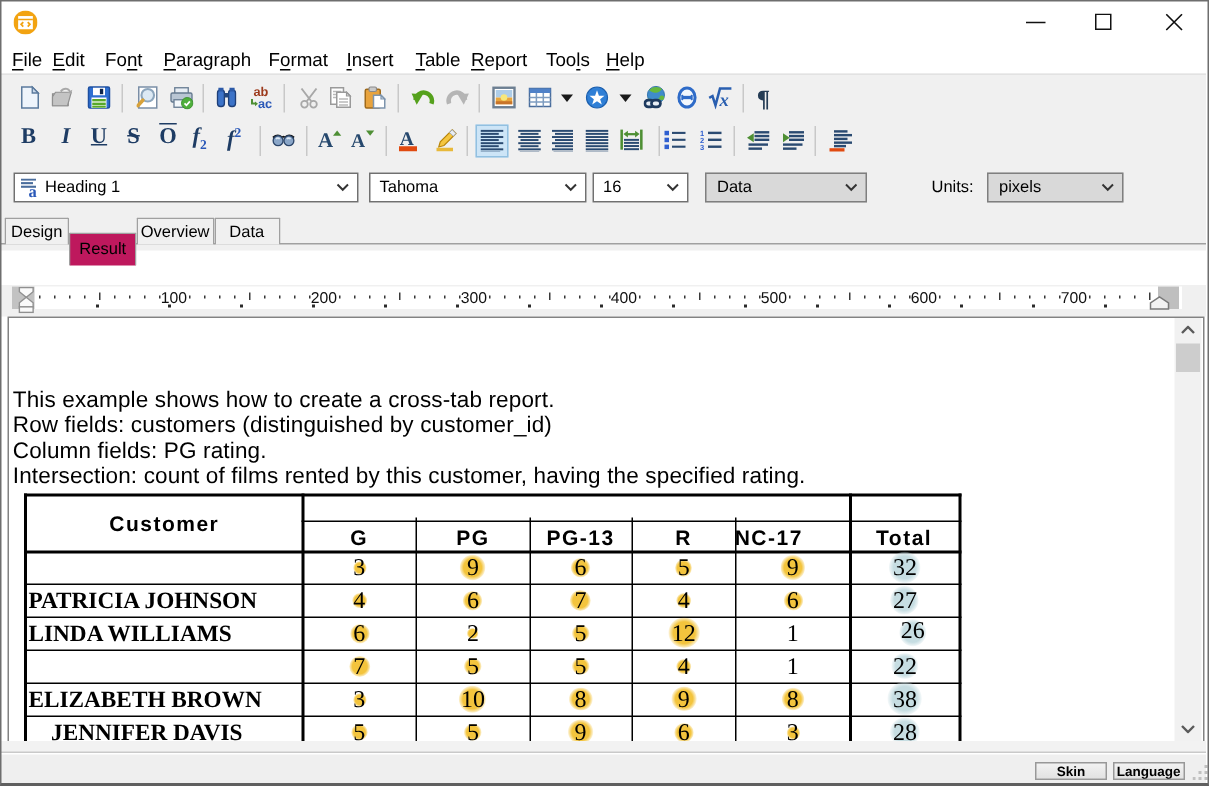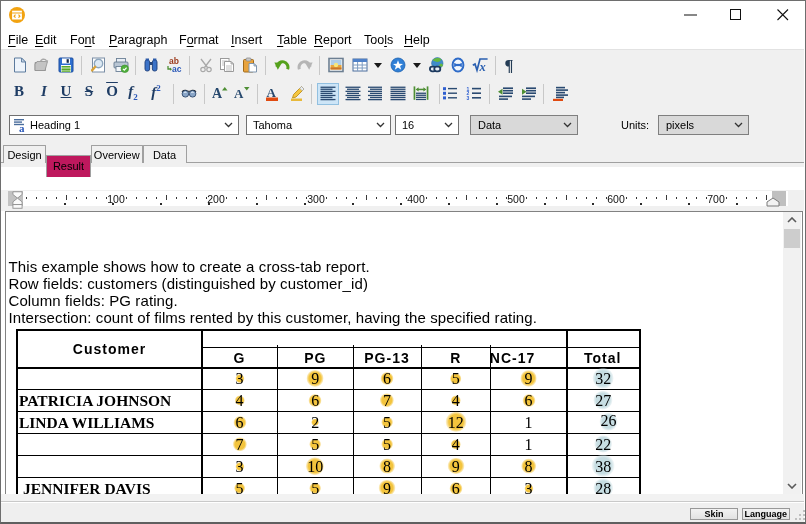--- a/index.html
+++ b/index.html
@@ -639,20 +639,21 @@
             <div class="circ gold" style="width:10.4px;height:10.4px"></div>
             <span class="nv">4</span>
           </div>
 <div style="position:absolute;left:475px;top:105px;width:75px;height:21px;display:flex;align-items:center;justify-content:center" class="nu">
             <span class="nv">1</span>
           </div>
 <div style="position:absolute;left:552px;top:105px;width:70.5px;height:21px;display:flex;align-items:center;justify-content:center" class="nu">
             <div class="circ blue" style="width:17.6px;height:17.6px"></div>
             <span class="nv">22</span>
           </div>
+<div class="nm" style="position:absolute;left:3px;top:127px;width:181px;height:21px;display:flex;align-items:center">ELIZABETH BROWN</div>
 <div style="position:absolute;left:186px;top:127px;width:75px;height:21px;display:flex;align-items:center;justify-content:center" class="nu">
             <div class="circ gold" style="width:9.1px;height:9.1px"></div>
             <span class="nv">3</span>
           </div>
 <div style="position:absolute;left:262px;top:127px;width:74.5px;height:21px;display:flex;align-items:center;justify-content:center" class="nu">
             <div class="circ gold" style="width:18.2px;height:18.2px"></div>
             <span class="nv">10</span>
           </div>
 <div style="position:absolute;left:337.5px;top:127px;width:67.0px;height:21px;display:flex;align-items:center;justify-content:center" class="nu">
             <div class="circ gold" style="width:15.6px;height:15.6px"></div>
@@ -663,21 +664,21 @@
             <span class="nv">9</span>
           </div>
 <div style="position:absolute;left:475px;top:127px;width:75px;height:21px;display:flex;align-items:center;justify-content:center" class="nu">
             <div class="circ gold" style="width:15.6px;height:15.6px"></div>
             <span class="nv">8</span>
           </div>
 <div style="position:absolute;left:552px;top:127px;width:70.5px;height:21px;display:flex;align-items:center;justify-content:center" class="nu">
             <div class="circ blue" style="width:22.8px;height:22.8px"></div>
             <span class="nv">38</span>
           </div>
-<div class="nm" style="position:absolute;left:7px;top:149px;width:181px;height:21px;display:flex;align-items:center">JENNIFER DAVIS</div>
+<div class="nm" style="position:absolute;left:18px;top:149px;width:181px;height:21px;display:flex;align-items:center">JENNIFER DAVIS</div>
 <div style="position:absolute;left:186px;top:149px;width:75px;height:21px;display:flex;align-items:center;justify-content:center" class="nu">
             <div class="circ gold" style="width:11.7px;height:11.7px"></div>
             <span class="nv">5</span>
           </div>
 <div style="position:absolute;left:262px;top:149px;width:74.5px;height:21px;display:flex;align-items:center;justify-content:center" class="nu">
             <div class="circ gold" style="width:11.7px;height:11.7px"></div>
             <span class="nv">5</span>
           </div>
 <div style="position:absolute;left:337.5px;top:149px;width:67.0px;height:21px;display:flex;align-items:center;justify-content:center" class="nu">
             <div class="circ gold" style="width:16.9px;height:16.9px"></div>

